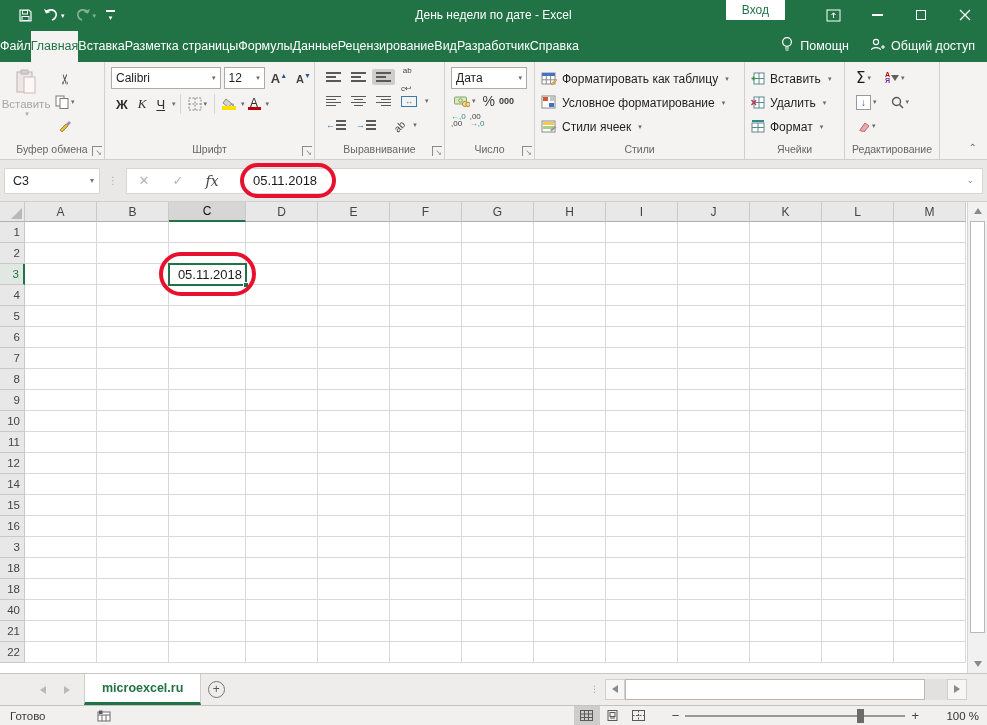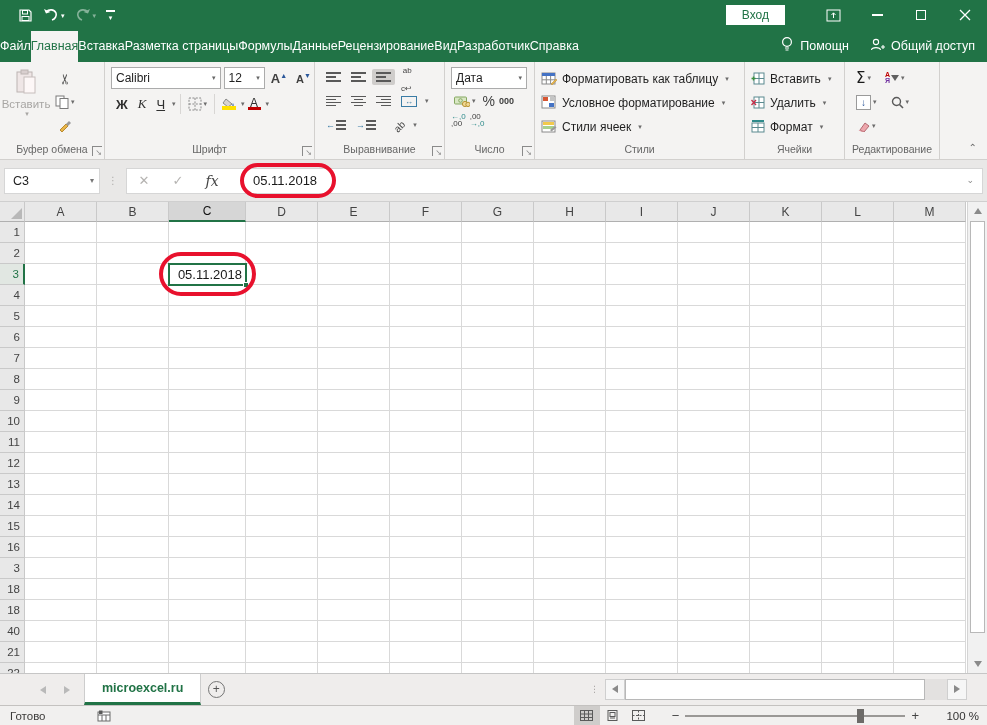--- a/index.html
+++ b/index.html
@@ -13,21 +13,21 @@
   .app{width:987px;height:725px;display:flex;flex-direction:column;position:relative;}
 
   
   .titlebar{height:30px;background:var(--green);display:flex;align-items:center;color:#fff;position:relative;flex:none;}
   .qat{display:flex;align-items:center;gap:2px;padding-left:14px;}
   .qbtn{display:flex;align-items:center;padding:2px 4px;color:#fff;}
   .qbtn svg{display:block;}
   .caret{font-size:7px;line-height:1;color:#fff;margin-left:2px;}
   .dim{opacity:.45;}
   .t-title{position:absolute;left:0;right:0;text-align:center;font-size:12px;pointer-events:none;}
-  .t-right{margin-left:auto;display:flex;align-items:center;height:100%;}
+  .t-right{margin-left:auto;display:flex;align-items:flex-start;height:100%;}
   .signin{background:#fff;color:var(--green);font-size:12px;padding:3px 16px;margin-right:26px;cursor:default;}
   .winbtn{width:44px;height:30px;display:flex;align-items:center;justify-content:center;}
   .min-glyph{width:11px;height:2px;background:#fff;}
   .max-glyph{width:10px;height:10px;border:1px solid #fff;}
 
   
   .tabrow{height:32px;background:var(--green);display:flex;align-items:flex-end;color:#fff;flex:none;}
   .rtab{font-size:12.5px;padding:0 0;line-height:31px;height:31px;cursor:default;white-space:nowrap;}
   .rtab.active{background:var(--ribbon-bg);color:var(--green);}
   .tab-right{margin-left:auto;display:flex;align-items:center;gap:6px;padding-right:12px;height:100%;}
@@ -205,20 +205,21 @@
           </svg>
         <span class="caret">▾</span>
       </span>
       <span class="qbtn">
         <span style="display:flex;flex-direction:column;align-items:center;line-height:4px;">
             <span style="width:9px;height:2px;background:#fff;margin-bottom:2px;"></span>
             <span class="caret" style="margin:0;">▾</span>
           </span>
       </span>
     </div>
+    <div class="t-title">День недели по дате  -  Excel</div>
     <div class="t-right">
       <span class="signin">Вход</span>
       <span class="winbtn">
         <svg width="15" height="13" viewBox="0 0 15 13">
             <rect x="1" y="1" width="13" height="11" fill="none" stroke="#fff"></rect>
             <path d="M7.5 9 V4 M5.5 6 L7.5 3.8 L9.5 6" fill="none" stroke="#fff"></path>
           </svg>
       </span>
       <span class="winbtn">
           <span class="min-glyph"></span>
@@ -796,36 +797,20 @@
           <div class="g-cell" style="width: 72px;"></div>
           <div class="g-cell" style="width: 72px;"></div>
           <div class="g-cell" style="width: 72px;"></div>
           <div class="g-cell" style="width: 72px;"></div>
           <div class="g-cell" style="width: 72px;"></div>
           <div class="g-cell" style="width: 72px;"></div>
           <div class="g-cell" style="width: 72px;"></div>
           <div class="g-cell" style="width: 72px;"></div>
         </div>
         <div class="g-row">
-          <div class="g-rh">13</div>
-          <div class="g-cell" style="width: 72px;"></div>
-          <div class="g-cell" style="width: 72px;"></div>
-          <div class="g-cell" style="width: 77px;"></div>
-          <div class="g-cell" style="width: 72px;"></div>
-          <div class="g-cell" style="width: 72px;"></div>
-          <div class="g-cell" style="width: 72px;"></div>
-          <div class="g-cell" style="width: 72px;"></div>
-          <div class="g-cell" style="width: 72px;"></div>
-          <div class="g-cell" style="width: 72px;"></div>
-          <div class="g-cell" style="width: 72px;"></div>
-          <div class="g-cell" style="width: 72px;"></div>
-          <div class="g-cell" style="width: 72px;"></div>
-          <div class="g-cell" style="width: 72px;"></div>
-        </div>
-        <div class="g-row">
           <div class="g-rh">14</div>
           <div class="g-cell" style="width: 72px;"></div>
           <div class="g-cell" style="width: 72px;"></div>
           <div class="g-cell" style="width: 77px;"></div>
           <div class="g-cell" style="width: 72px;"></div>
           <div class="g-cell" style="width: 72px;"></div>
           <div class="g-cell" style="width: 72px;"></div>
           <div class="g-cell" style="width: 72px;"></div>
           <div class="g-cell" style="width: 72px;"></div>
           <div class="g-cell" style="width: 72px;"></div>

